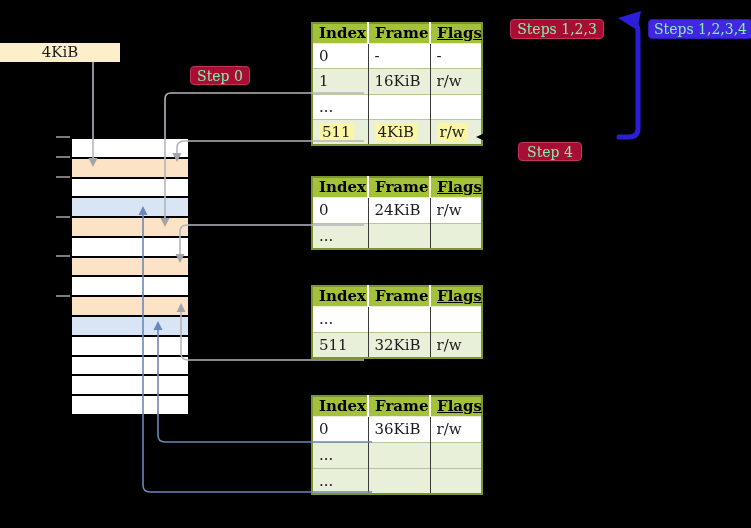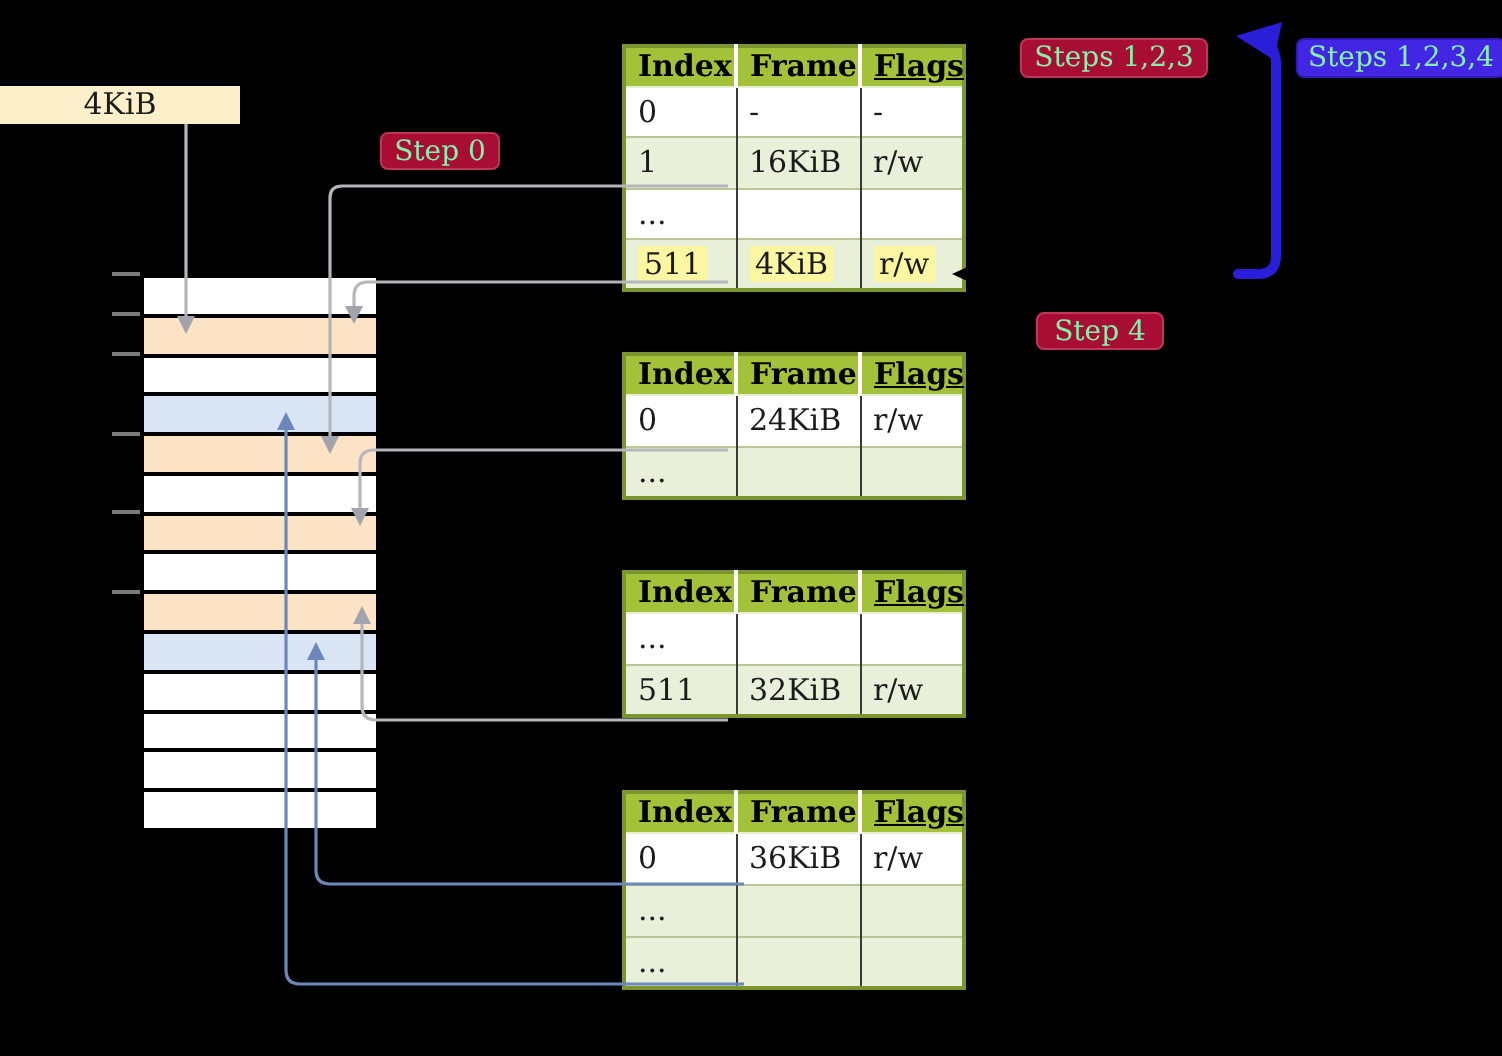--- a/index.html
+++ b/index.html
@@ -16,21 +16,21 @@
   
   .badge{
     position:absolute;display:flex;align-items:center;justify-content:center;
     font-size:14px;color:#86efac;border-radius:4px;white-space:nowrap;
   }
   .badge.red{background:#a80d33;border:1px solid #c2355a;}
   .badge.blue{background:#4326e4;border:1px solid #3019b5;}
   .badge.step0{left:190px;top:41px;width:58px;height:17px;margin-top:25px;}
   .badge.steps123{left:510px;top:19px;width:92px;height:18px;}
   .badge.steps1234{left:648px;top:19px;width:103px;height:18px;}
-  .badge.step4{left:518px;top:156px;width:62px;height:17px;}
+  .badge.step4{left:518px;top:142px;width:62px;height:17px;}
   
   .memcol{
     position:absolute;left:70px;top:137px;width:120px;height:279px;
     border:2px solid #000;box-sizing:border-box;background:#fff;
     display:flex;flex-direction:column;
   }
   .mrow{flex:1;border-bottom:2px solid #000;}
   .mrow:last-child{border-bottom:none;}
   .mrow.free{background:#ffffff;}
   .mrow.pt{background:#fce3c6;}

